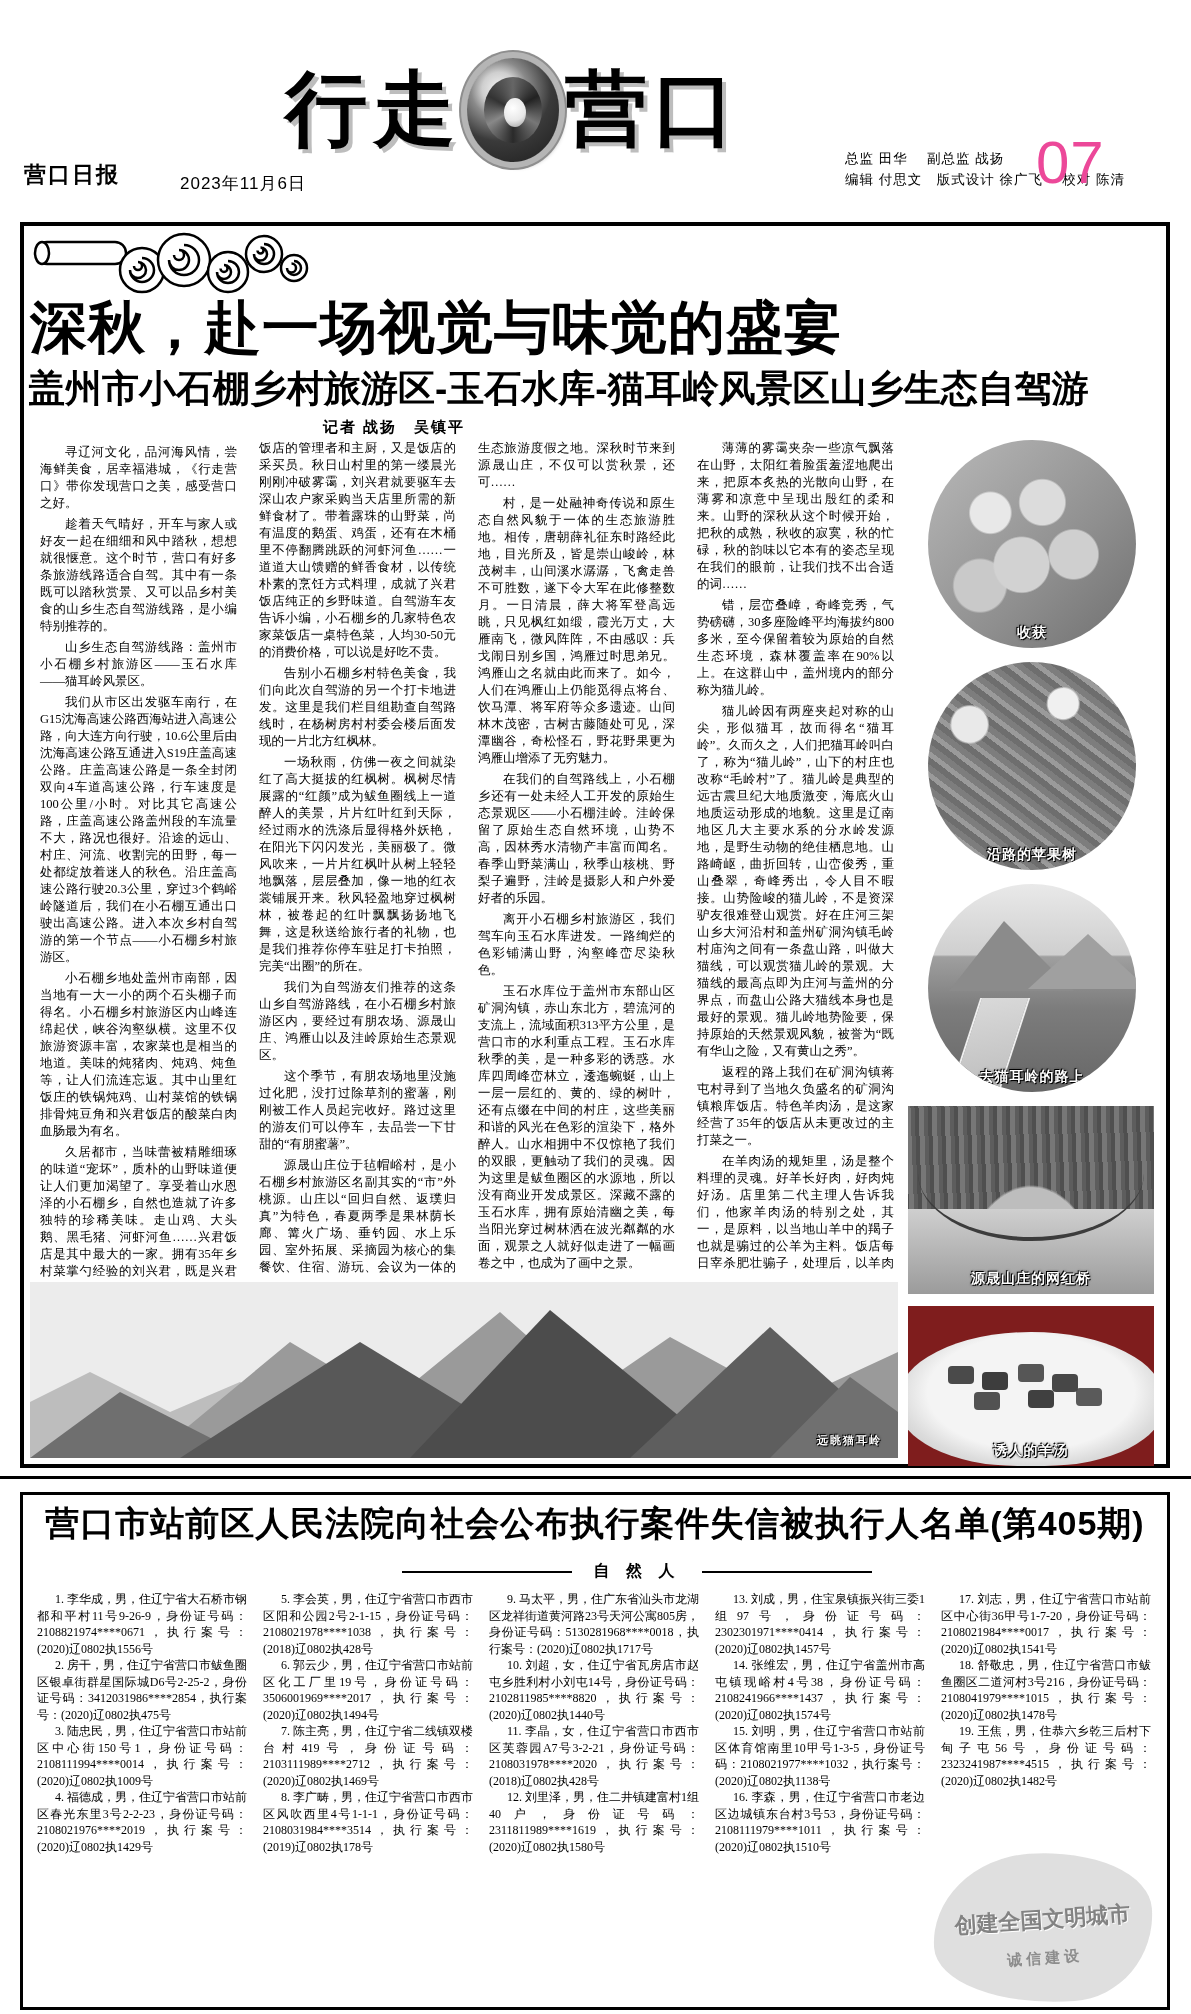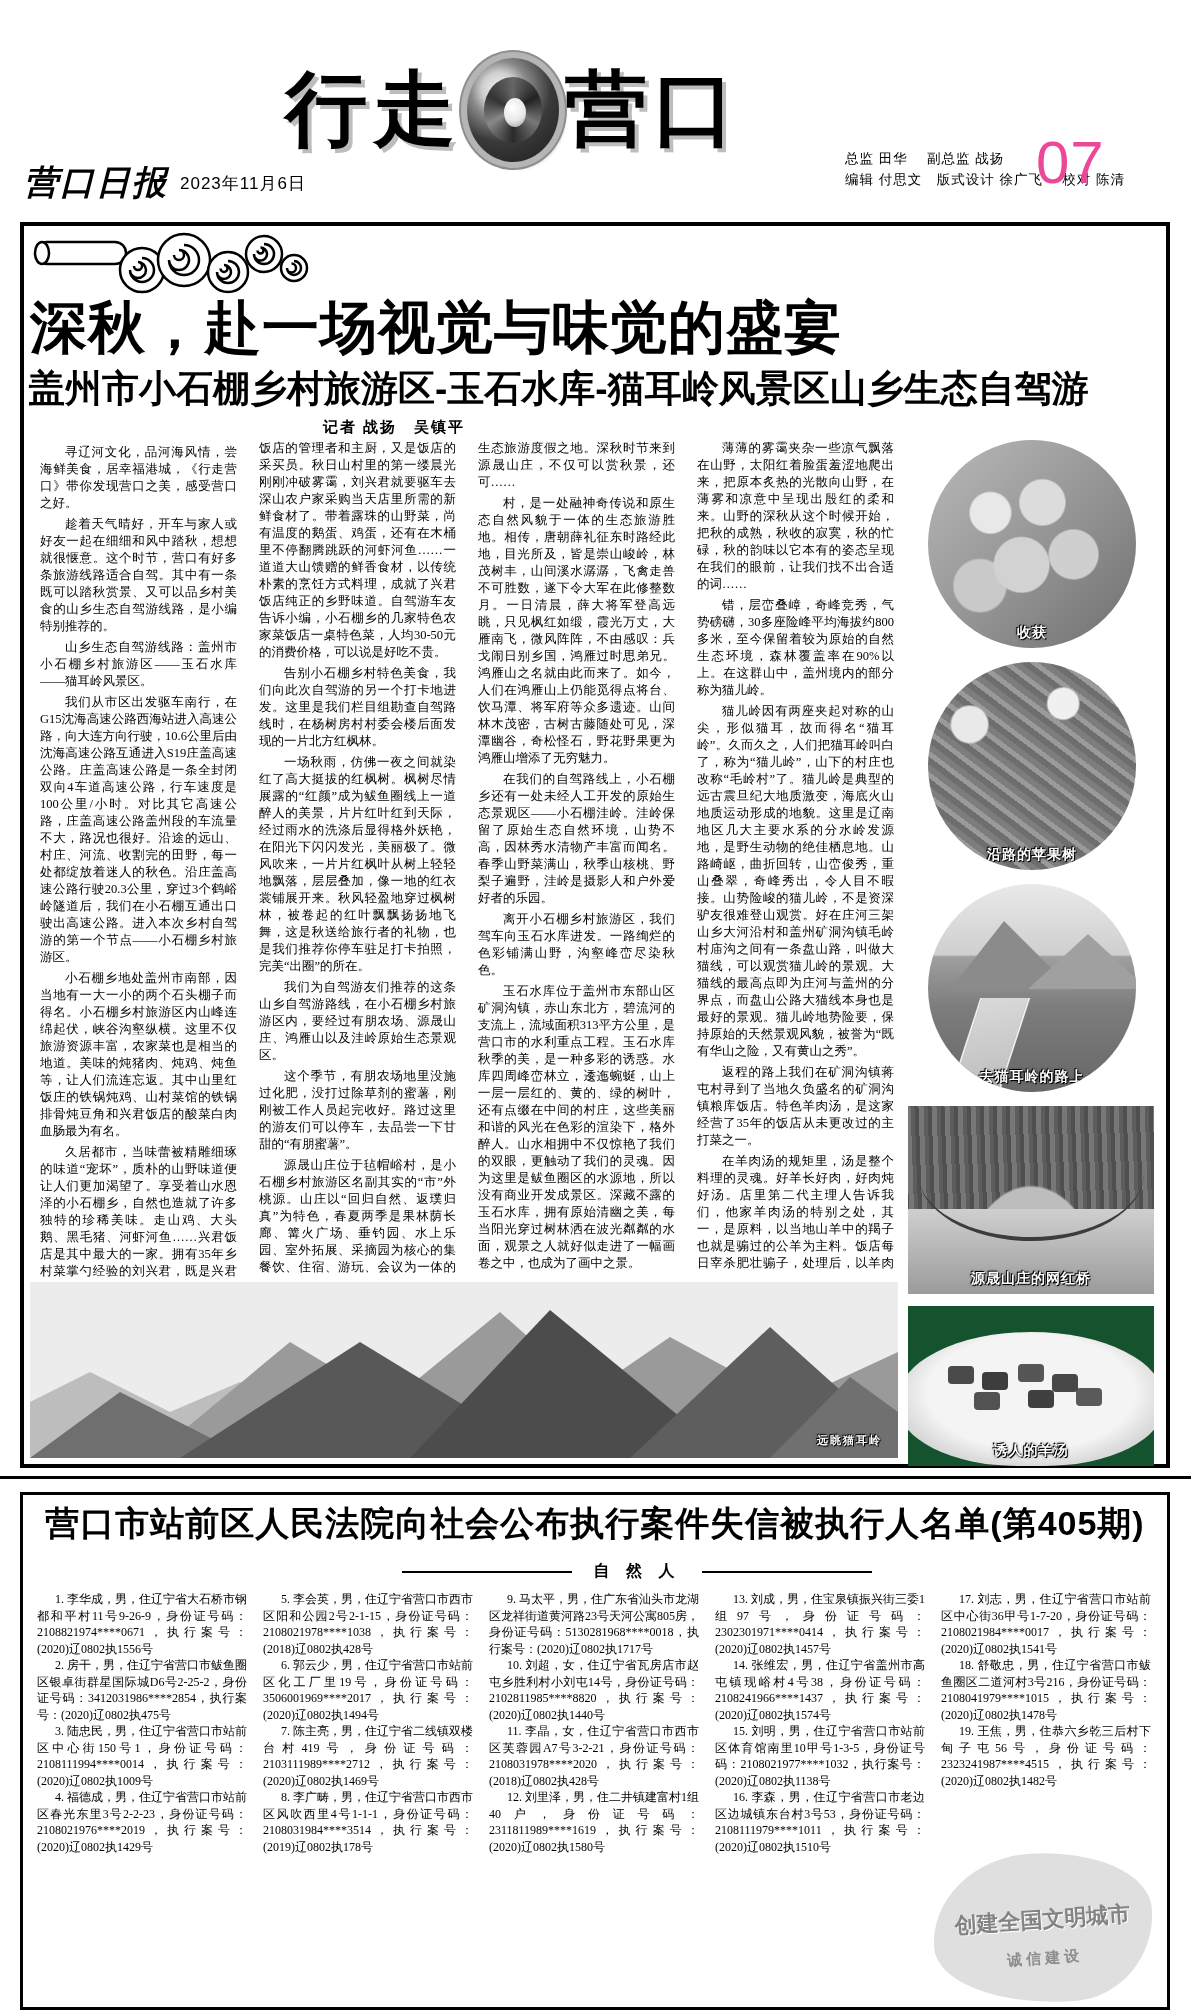--- a/index.html
+++ b/index.html
@@ -1,20 +1,20 @@
 <!DOCTYPE html>
 <html><head>
 <meta charset="utf-8">
 <style>
   html,body{margin:0;padding:0;background:#fff;}
   body{width:1191px;height:2014px;position:relative;font-family:"Liberation Sans",sans-serif;color:#000;overflow:hidden;}
 
   
   #masthead{position:absolute;left:0;top:0;width:1191px;height:220px;}
-  #paper-name{position:absolute;left:24px;top:160px;font-family:"DejaVu Serif",serif;font-weight:bold;font-style:italic;font-size:34px;letter-spacing:2px;}
+  #paper-name{position:absolute;left:24px;top:160px;font-family:"DejaVu Serif",serif;font-weight:bold;font-size:22px;letter-spacing:2px;}
   #paper-date{position:absolute;left:180px;top:172px;font-size:17px;letter-spacing:1px;}
   #walking-title{position:absolute;left:285px;top:55px;display:flex;align-items:center;}
   .cal-title{font-family:"DejaVu Serif",serif;font-weight:bold;font-size:82px;letter-spacing:6px;text-shadow:4px 4px 0 #bdbdbd;}
   #lens-logo{width:92px;height:104px;border-radius:50%;margin:0 6px;background:radial-gradient(circle at 35% 30%, #f2f2f2 0%, #cfcfcf 18%, #8a8a8a 30%, #3a3a3a 55%, #1c1c1c 100%);box-shadow:0 0 0 6px #b5b5b5, 0 0 0 8px #8e8e8e, 5px 5px 4px rgba(0,0,0,.35);position:relative;}
   #lens-logo .aperture{position:absolute;left:18%;top:18%;width:64%;height:64%;border-radius:50%;background:conic-gradient(#666,#222,#777,#2a2a2a,#888,#333,#666);}
   #lens-logo .hole{position:absolute;left:40%;top:38%;width:24%;height:28%;border-radius:50%;background:radial-gradient(circle at 40% 35%, #ffffff 0%, #e8e8e8 55%, #9a9a9a 100%);}
   #credits{position:absolute;left:845px;top:148px;font-size:13.5px;line-height:21px;letter-spacing:1px;white-space:nowrap;}
   #page-number{position:absolute;left:1036px;top:128px;font-size:60px;letter-spacing:1px;color:#ec4899;}
 
   
@@ -47,21 +47,21 @@
     linear-gradient(180deg,#e9e9e9 0%,#cfcfcf 34%,#9f9f9f 35%,#7c7c7c 60%,#676767 100%);}
   #photo-road .roadline{position:absolute;left:18%;top:55%;width:22%;height:45%;background:linear-gradient(170deg,#d9d9d9,#bdbdbd);transform:skewX(-18deg);border-left:2px solid #efefef;border-right:2px solid #efefef;}
   #photo-road .peak{position:absolute;left:10%;top:18%;width:0;height:0;border-left:55px solid transparent;border-right:70px solid transparent;border-bottom:70px solid #8b8b8b;}
   #photo-road .peak2{position:absolute;left:48%;top:24%;width:0;height:0;border-left:60px solid transparent;border-right:60px solid transparent;border-bottom:55px solid #a0a0a0;}
   #photo-bridge{height:188px;background:
     radial-gradient(ellipse at 50% 100%, #bdbdbd 0 40%, transparent 41%),
     repeating-linear-gradient(88deg,#4f4f4f 0 4px,#777 4px 9px,#5d5d5d 9px 13px),
     linear-gradient(180deg,#e6e6e6,#8c8c8c);}
   #photo-bridge .water{position:absolute;left:0;bottom:0;width:100%;height:45%;background:linear-gradient(180deg,#cfcfcf,#9b9b9b);}
   #photo-bridge .arc{position:absolute;left:4%;bottom:28%;width:92%;height:34%;border-bottom:4px solid #3c3c3c;border-radius:0 0 50% 50%/0 0 100% 100%;}
-  #photo-soup{height:160px;background:#14532d;}
+  #photo-soup{height:160px;background:#7f1d1d;}
   #photo-soup .bowl{position:absolute;left:-4%;top:16%;width:108%;height:84%;border-radius:50% 50% 45% 45%;background:radial-gradient(ellipse at 50% 45%, #f4f4f4 0 55%, #dcdcdc 70%, #b9b9b9 100%);}
   #photo-soup .chunk{position:absolute;width:26px;height:18px;background:#4a4a4a;border-radius:4px;box-shadow:34px 6px 0 #3d3d3d,70px -2px 0 #565656,104px 8px 0 #474747,26px 26px 0 #525252,80px 24px 0 #404040,128px 22px 0 #5a5a5a;}
   
   #main-photo{position:absolute;left:6px;top:1056px;width:868px;height:176px;overflow:hidden;background:linear-gradient(180deg,#f1f1f1 0%,#dddddd 45%,#cccccc 100%);}
   #main-photo svg{display:block;}
   #main-photo .cap{position:absolute;right:16px;bottom:10px;color:#fff;font-size:11px;font-weight:bold;letter-spacing:2px;text-shadow:0 0 3px #000,1px 1px 0 #000,-1px -1px 0 #000;}
 
   
   #mid-rule{position:absolute;left:0;top:1476px;width:1191px;height:3px;background:#000;}
 

